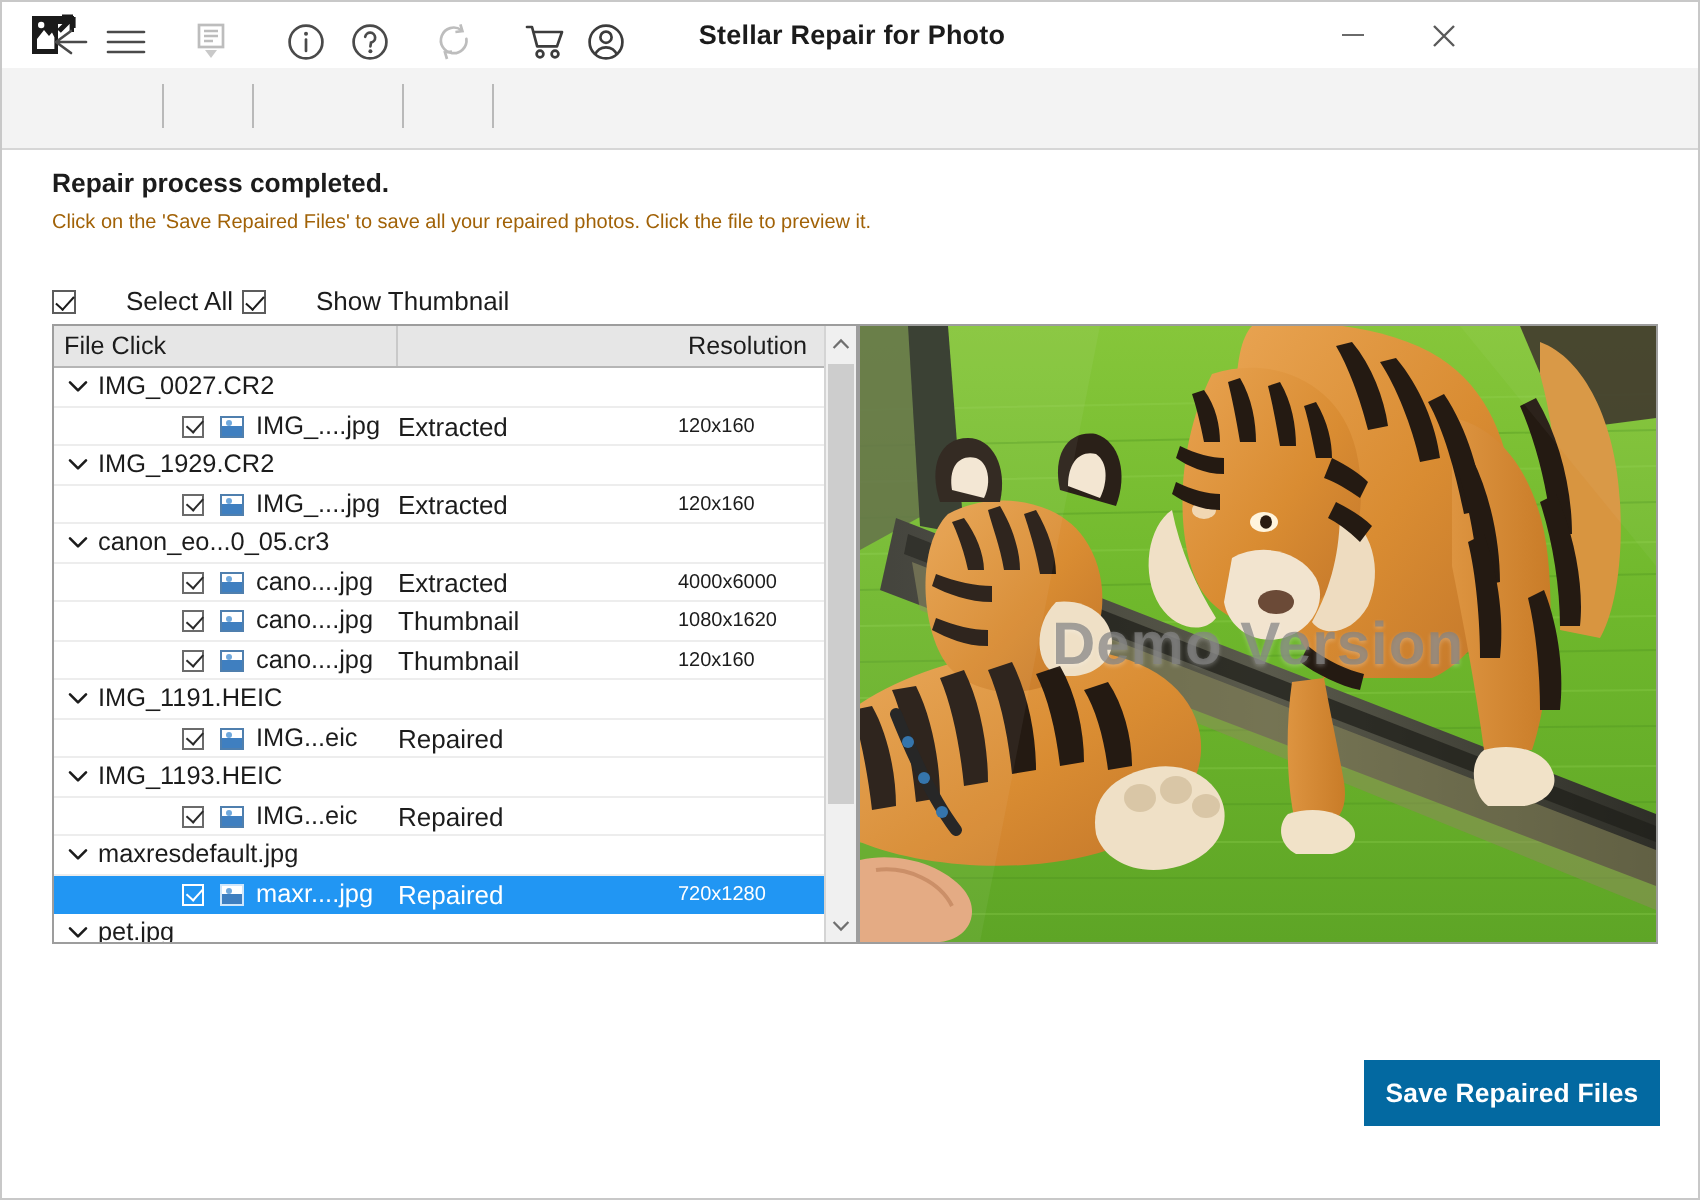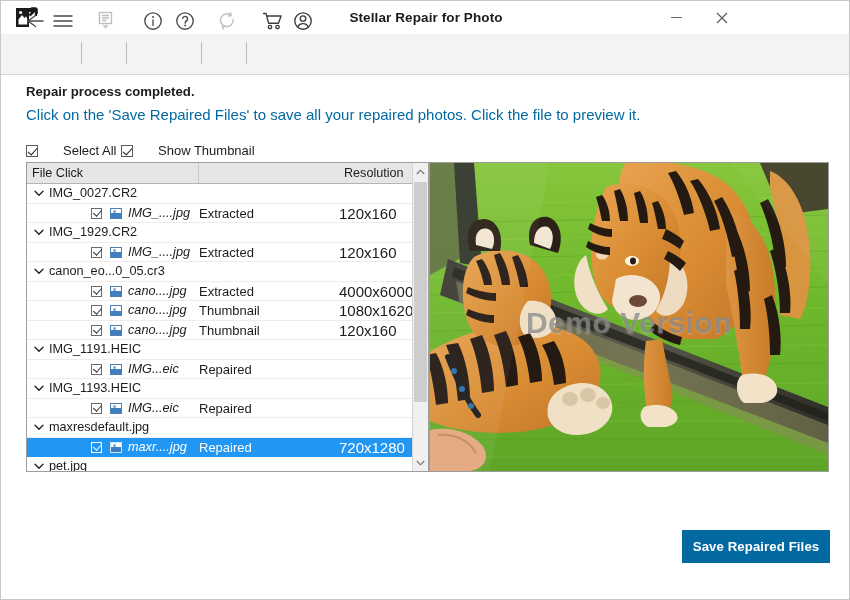--- a/index.html
+++ b/index.html
@@ -72,21 +72,21 @@
   .tb-ink-dim { stroke: #bdbdbd; fill: none; stroke-width: 1.35; }
   .tb-ink-dark { stroke: #3c3c3c; fill: none; stroke-width: 1.35; }
 
   
   .instr1 {
     position: absolute; left: 25px; top: 83px;
     font-size: 13.2px; color: #1c1c1c; font-weight: 600;
   }
   .instr2 {
     position: absolute; left: 25px; top: 105px;
-    font-size: 15px; color: #0369a1;
+    font-size: 10px; color: #a16207;
   }
 
   
   .chk-row { position: absolute; top: 142px; left: 25px; height: 16px; }
   .chk-wrap { position: absolute; top: 0; display: flex; align-items: center; }
   .cbox {
     width: 12px; height: 12px;
     border: 1px solid #5c5c5c;
     background: #ffffff;
     position: relative; box-sizing: border-box;
@@ -189,29 +189,28 @@
   .fileicon b {
     position: absolute; left: 2px; top: 1.5px;
     width: 3px; height: 3px; border-radius: 50%;
     background: #6fa8dc; display:block;
   }
   .row.selected .fileicon { border-color: #cfe6fa; }
 
   .cname {
     position: absolute; left: 101px; top: 0; height: 19.5px; line-height: 19.5px;
     font-size: 12.7px;
-    font-style: italic;
   }
   .ctype {
     position: absolute; left: 172px; top: 0; height: 19.5px; line-height: 19.5px;
     font-size: 13px;
   }
   .cres {
     position: absolute; left: 312px; top: 0; height: 19.5px; line-height: 19.5px;
-    font-size: 15px;
+    font-size: 10px;
   }
 
   
   .vscroll {
     position: absolute; right: 0; top: 0;
     width: 16px; height: 100%;
     background: #f0f0f0;
     border-left: 1px solid #d4d4d4;
     box-sizing: border-box;
   }

